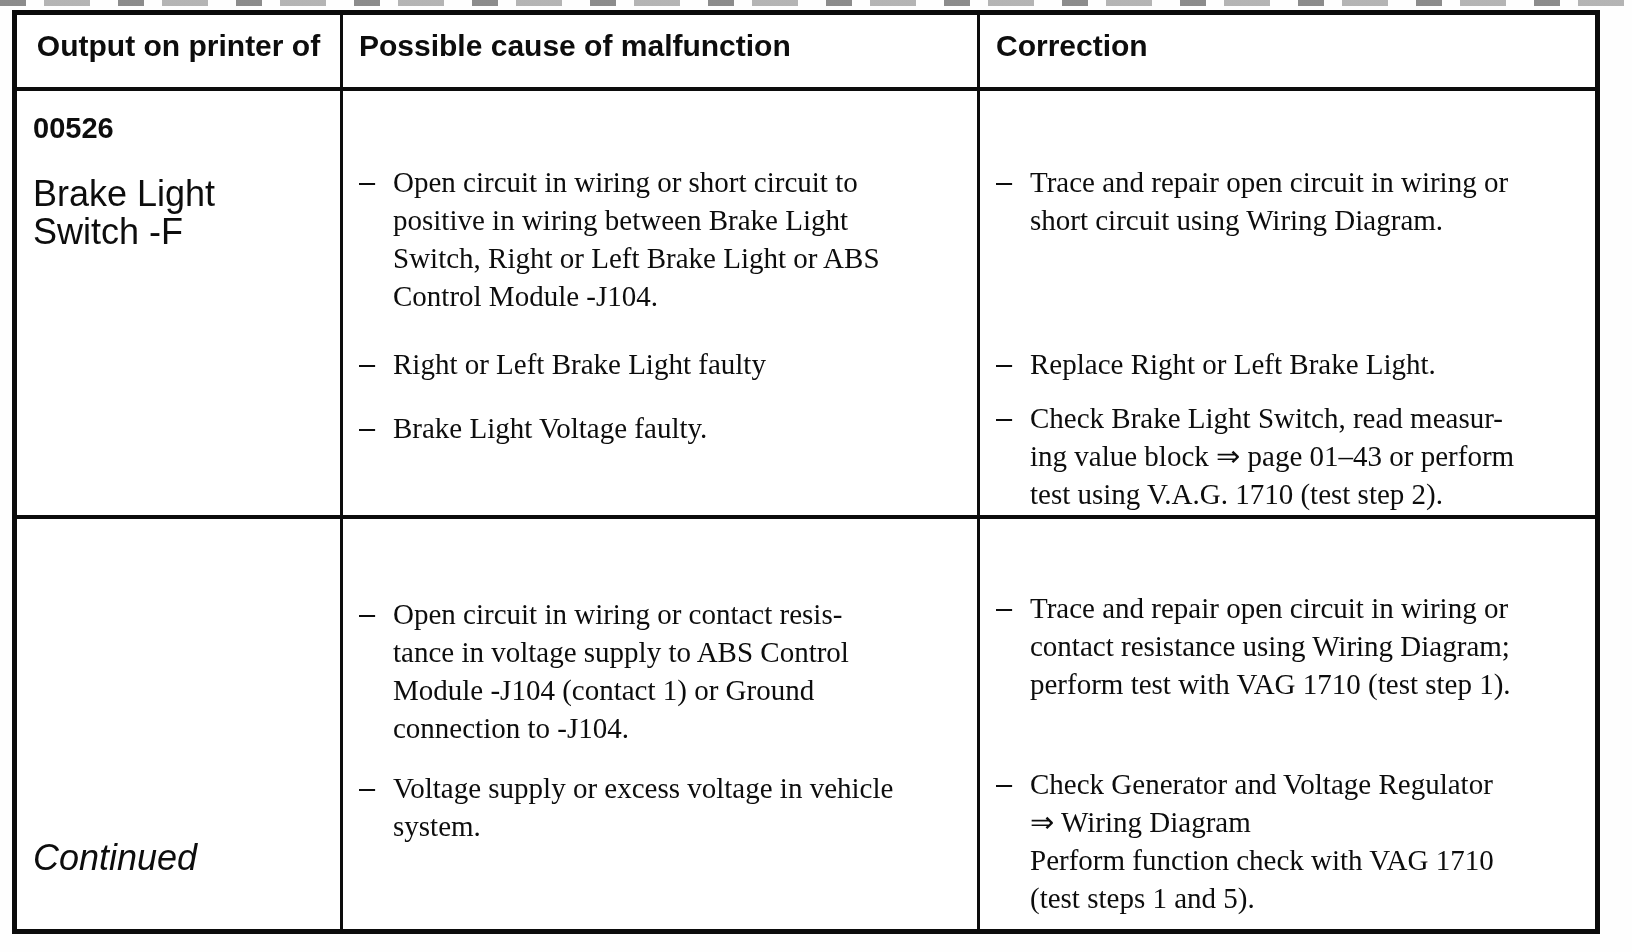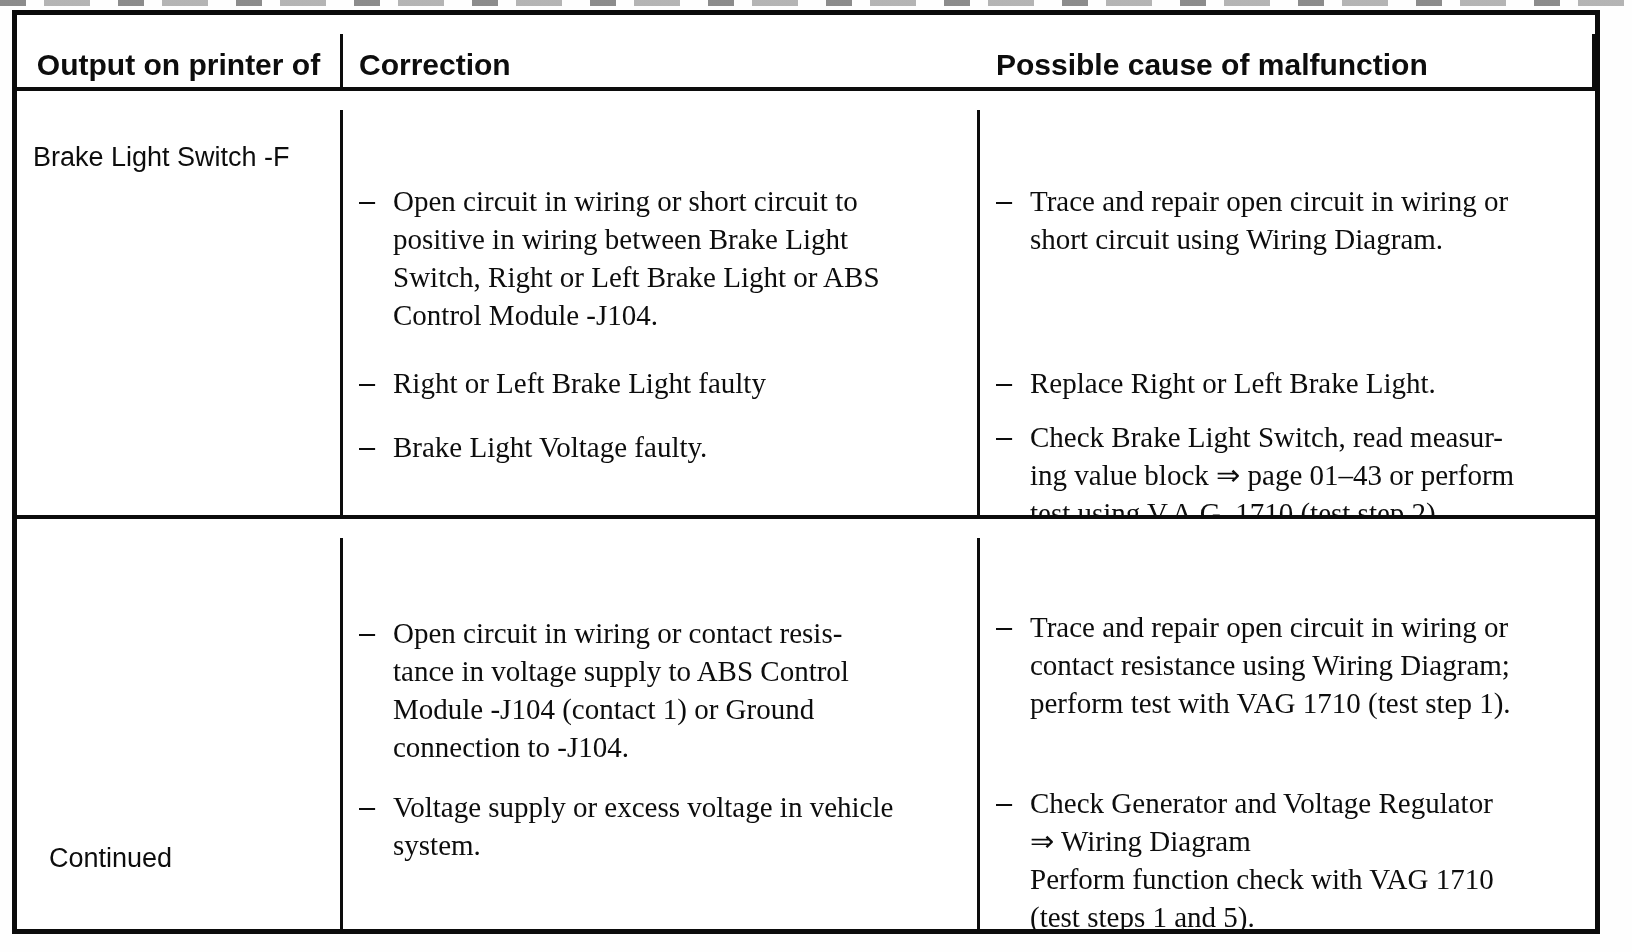--- a/index.html
+++ b/index.html
@@ -44,46 +44,46 @@
     display: grid;
     grid-template-columns: 326px 637px 1fr;
     grid-template-rows: 76px 428px 1fr;
     background: #ffffff;
   }
   .cell {
     position: relative;
     box-sizing: border-box;
     padding: 0 10px 0 16px;
     overflow: hidden;
-    margin-top: 19px;
   }
   .v-div { border-right: 3px solid #0c0c0c; }
   .h-div { border-bottom: 4px solid #0c0c0c; }
 
   .hdr {
     font-weight: 700;
     font-size: 30px;
     line-height: 37px;
     padding-top: 12px;
   }
   .hdr-center { text-align: center; padding-left: 4px; padding-right: 4px; }
 
   .code {
     font-weight: 700;
     font-size: 29px;
     line-height: 38px;
   }
   .fault-name, .cell-footer {
-    font-size: 27px;
+    font-size: 36px;
     line-height: 38px;
   }
   .cell-footer {
     position: absolute;
-    left: 32px;
+    left: 16px;
     bottom: 52px;
+    font-style: italic;
   }
 
   .item {
     display: flex;
     align-items: flex-start;
     font-size: 29px;
     line-height: 38px;
   }
   .dash {
     flex: 0 0 34px;
@@ -115,28 +115,29 @@
 <body>
 
 <div class="page">
   <div class="scan-artifact"></div>
 
   <div class="tbl">
 
     <div class="cell v-div h-div hdr hdr-center">
       <div>Output on printer of</div>
     </div>
+    <div class="cell v-div h-div hdr">
+      <div>Possible cause of malfunction</div>
+    </div>
     <div class="cell h-div hdr">
       <div>Correction</div>
     </div>
-    <div class="cell v-div h-div hdr">
-      <div>Possible cause of malfunction</div>
-    </div>
 
     <div class="cell v-div h-div">
+      <div class="code r1c1-code">00526</div>
       <div class="fault-name r1c1-name">Brake Light Switch -F</div>
     </div>
     <div class="cell v-div h-div">
       <div class="item r1c2-i1">
         <span class="dash">–</span>
         <span class="txt">Open circuit in wiring or short circuit to
 positive in wiring between Brake Light
 Switch, Right or Left Brake Light or ABS
 Control Module -J104.</span>
       </div>

